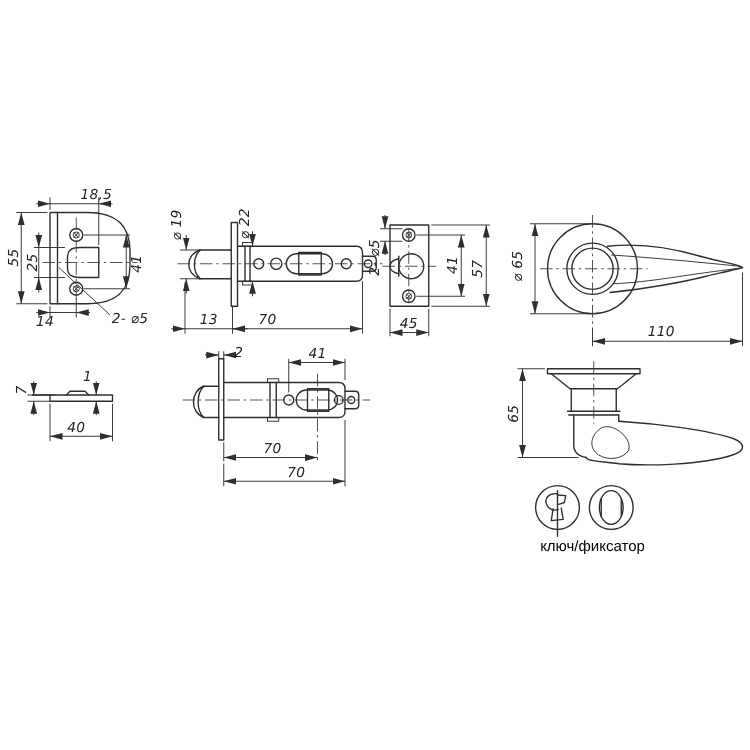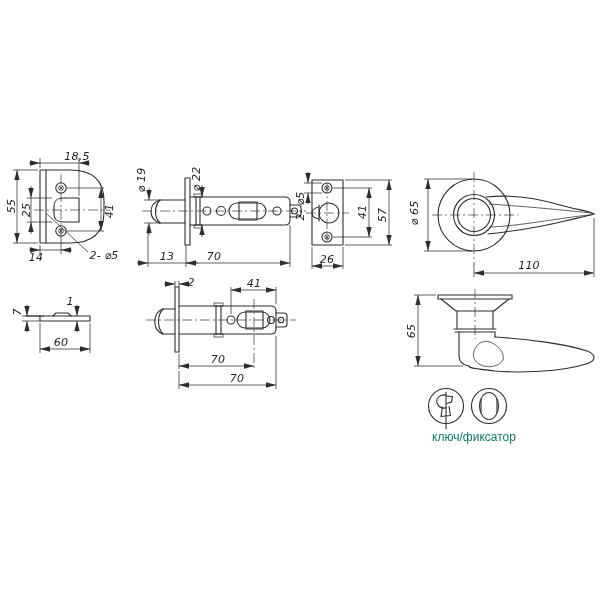--- a/index.html
+++ b/index.html
@@ -5,21 +5,21 @@
   html,body{margin:0;padding:0;background:#ffffff;}
   #canvas{position:relative;width:600px;height:600px;background:#ffffff;overflow:hidden;
           font-family:"DejaVu Sans",sans-serif;}
   svg{position:absolute;left:0;top:0;}
   .obj{fill:none;stroke:#2e2e2e;stroke-width:1.1;stroke-linecap:round;stroke-linejoin:round;}
   .thin{fill:none;stroke:#2e2e2e;stroke-width:.75;}
   .cl{fill:none;stroke:#3a3a3a;stroke-width:.7;stroke-dasharray:10 3 2 3;}
   .lbl{position:absolute;font:italic 11px "DejaVu Sans",sans-serif;color:#252525;
        transform:translate(-50%,-50%);white-space:nowrap;letter-spacing:.2px;}
   .lbl.rot{transform:translate(-50%,-50%) rotate(-90deg);}
-  .caption{position:absolute;font:12px "Liberation Sans",sans-serif;color:#0f766e;
+  .caption{position:absolute;font:12px "Liberation Sans",sans-serif;color:#000000;
        transform:translate(-50%,-50%);white-space:nowrap;text-align:center;}
 </style>
 </head>
 <body>
 
 <div id="canvas">
 
 <svg width="600" height="600" viewBox="0 0 600 600">
   <defs>
     <marker id="ar" markerWidth="12" markerHeight="8" refX="10" refY="4" orient="auto-start-reverse" markerUnits="userSpaceOnUse">
@@ -223,28 +223,28 @@
 <span class="lbl" style="left:104px;top:255px">2- ⌀5</span>
 
 <span class="lbl rot" style="left:141px;top:180px">⌀ 19</span>
 <span class="lbl rot" style="left:196px;top:179px">⌀ 22</span>
 <span class="lbl" style="left:167px;top:256px">13</span>
 <span class="lbl" style="left:214px;top:256px">70</span>
 
 <span class="lbl rot" style="left:300px;top:206px">2- ⌀5</span>
 <span class="lbl rot" style="left:362px;top:212px">41</span>
 <span class="lbl rot" style="left:382px;top:215px">57</span>
-<span class="lbl" style="left:327px;top:259px">26</span>
+<span class="lbl" style="left:327px;top:259px">45</span>
 
 <span class="lbl rot" style="left:414px;top:213px">⌀ 65</span>
 <span class="lbl" style="left:529px;top:265px">110</span>
 
 <span class="lbl rot" style="left:17px;top:312px">7</span>
 <span class="lbl" style="left:70px;top:301px">1</span>
-<span class="lbl" style="left:61px;top:342px">60</span>
+<span class="lbl" style="left:61px;top:342px">40</span>
 
 <span class="lbl" style="left:191px;top:282px">2</span>
 <span class="lbl" style="left:254px;top:283px">41</span>
 <span class="lbl" style="left:218px;top:359px">70</span>
 <span class="lbl" style="left:237px;top:378px">70</span>
 
 <span class="lbl rot" style="left:411px;top:331px">65</span>
 
 <span class="caption" style="left:474px;top:437px">ключ/фиксатор</span>
 

